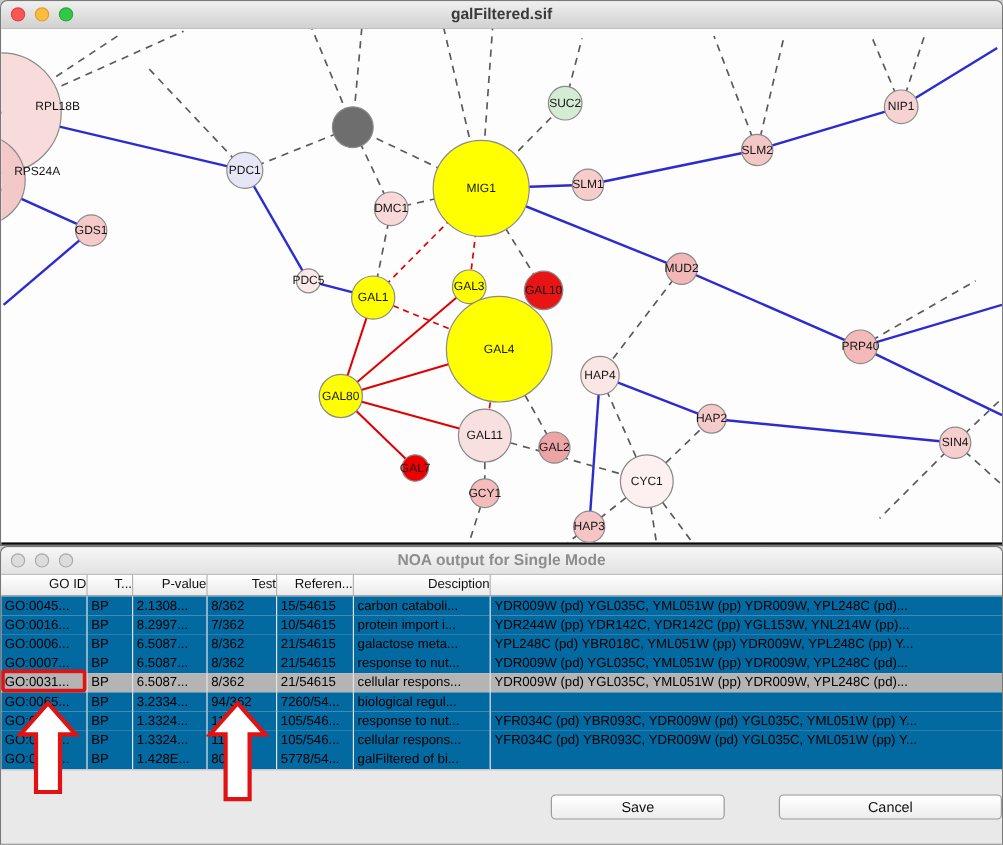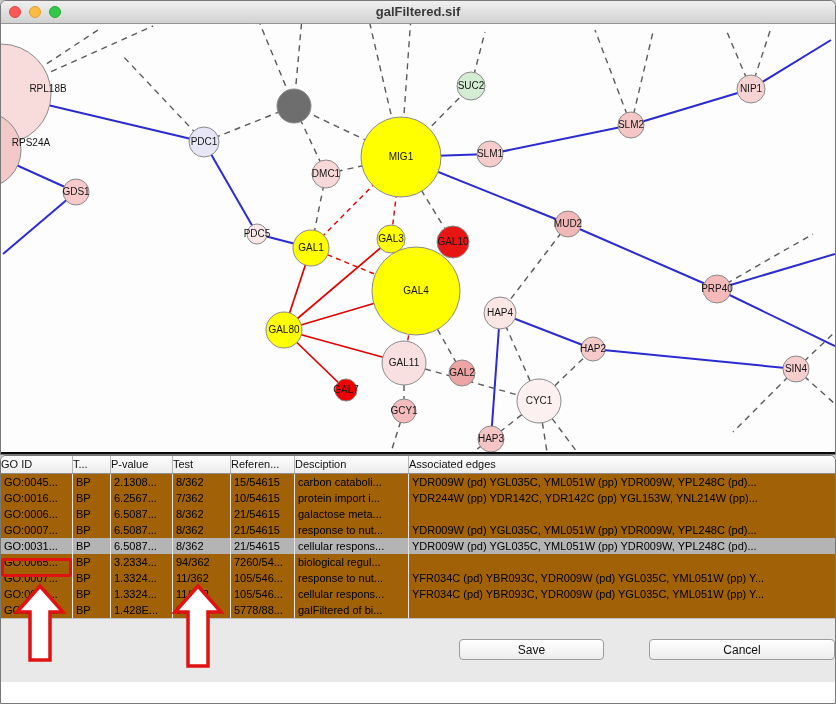--- a/index.html
+++ b/index.html
@@ -20,23 +20,23 @@
   .light.gray{background:#dcdcdc;border:1px solid #ababab}
   #graph-svg{display:block;background:#fdfdfd}
   .black-strip{height:4px;background:#0a0a0a}
   .gnode{stroke:#8a8a8a;stroke-width:1}
   .glabel{font-size:10px;fill:#161616;text-anchor:middle;font-family:"Liberation Sans",sans-serif}
   .e-blue{stroke-width:2;fill:none}
   .e-dash{stroke-width:1.4;stroke-dasharray:6 5;fill:none}
   .e-red{stroke-width:1.7;fill:none}
   .e-reddash{stroke-width:1.4;stroke-dasharray:5 4;fill:none}
   .thead{display:flex;height:18px;background:linear-gradient(#ffffff,#ebebeb);border-bottom:1px solid #8f8f8f}
-  .hcell{font-size:11px;line-height:17px;text-align:left;color:#111;border-right:1px solid #b5b5b5;overflow:hidden;white-space:nowrap}
+  .hcell{font-size:11px;line-height:17px;text-align:right;color:#111;border-right:1px solid #b5b5b5;overflow:hidden;white-space:nowrap}
   .tbody{background:#fff}
-  .trow{display:flex;height:16px;background:#a16207}
+  .trow{display:flex;height:16px;background:#0369a1}
   .trow.selected{background:#b4b4b4}
   .tcell{font-size:11px;line-height:16px;padding-left:3px;color:#000;border-right:1px solid #e4e4e4;overflow:hidden;white-space:nowrap}
   .c0{width:72px}.c1{width:38px}.c2{width:62px}.c3{width:58px}.c4{width:64px}.c5{width:114px}.c6{flex:1;border-right:none}
   .footer{position:relative;height:64px;background:#e9e9e9;border-top:1px solid #c2c2c2}
   .btn{position:absolute;top:20px;height:21px;font-size:12px;font-family:"Liberation Sans",sans-serif;color:#111;background:linear-gradient(#ffffff,#ededed);border:1px solid #9c9c9c;border-radius:4px;cursor:pointer}
   .btn.save{left:458px;width:145px}
   .btn.cancel{left:648px;width:186px}
   #annot-box{position:absolute;border:3px solid #e01212;border-radius:3px;pointer-events:none;z-index:60}
   #annot-svg{position:absolute;left:0;top:0;pointer-events:none;z-index:60}
 </style>
@@ -167,55 +167,63 @@
       <text x="461" y="374" class="glabel">GAL2</text>
       <text x="345" y="391" class="glabel">GAL7</text>
       <text x="403" y="412" class="glabel">GCY1</text>
       <text x="538" y="402" class="glabel">CYC1</text>
       <text x="490" y="440" class="glabel">HAP3</text>
     </svg>
   <div class="black-strip"></div>
 </div>
 
 <div class="window" id="noa-window">
+  <div class="titlebar inactive">
+    <div class="lights">
+      <span class="light gray"></span>
+      <span class="light gray"></span>
+      <span class="light gray"></span>
+    </div>
+    <div class="title">NOA output for Single Mode</div>
+  </div>
   <div class="thead" id="noa-head">
       <div class="hcell c0">GO ID</div>
       <div class="hcell c1">T...</div>
       <div class="hcell c2">P-value</div>
       <div class="hcell c3">Test</div>
       <div class="hcell c4">Referen...</div>
       <div class="hcell c5">Desciption</div>
-      <div class="hcell c6">Associated edges</div>
     </div>
   <div class="tbody" id="noa-rows">
       <div class="trow">
         <div class="tcell c0">GO:0045...</div>
         <div class="tcell c1">BP</div>
         <div class="tcell c2">2.1308...</div>
         <div class="tcell c3">8/362</div>
         <div class="tcell c4">15/54615</div>
         <div class="tcell c5">carbon cataboli...</div>
         <div class="tcell c6">YDR009W (pd) YGL035C, YML051W (pp) YDR009W, YPL248C (pd)...</div>
       </div>
       <div class="trow">
         <div class="tcell c0">GO:0016...</div>
         <div class="tcell c1">BP</div>
-        <div class="tcell c2">6.2567...</div>
+        <div class="tcell c2">8.2997...</div>
         <div class="tcell c3">7/362</div>
         <div class="tcell c4">10/54615</div>
         <div class="tcell c5">protein import i...</div>
         <div class="tcell c6">YDR244W (pp) YDR142C, YDR142C (pp) YGL153W, YNL214W (pp)...</div>
       </div>
       <div class="trow">
         <div class="tcell c0">GO:0006...</div>
         <div class="tcell c1">BP</div>
         <div class="tcell c2">6.5087...</div>
         <div class="tcell c3">8/362</div>
         <div class="tcell c4">21/54615</div>
         <div class="tcell c5">galactose meta...</div>
+        <div class="tcell c6">YPL248C (pd) YBR018C, YML051W (pp) YDR009W, YPL248C (pp) Y...</div>
       </div>
       <div class="trow">
         <div class="tcell c0">GO:0007...</div>
         <div class="tcell c1">BP</div>
         <div class="tcell c2">6.5087...</div>
         <div class="tcell c3">8/362</div>
         <div class="tcell c4">21/54615</div>
         <div class="tcell c5">response to nut...</div>
         <div class="tcell c6">YDR009W (pd) YGL035C, YML051W (pp) YDR009W, YPL248C (pd)...</div>
       </div>
@@ -252,21 +260,21 @@
         <div class="tcell c3">11/362</div>
         <div class="tcell c4">105/546...</div>
         <div class="tcell c5">cellular respons...</div>
         <div class="tcell c6">YFR034C (pd) YBR093C, YDR009W (pd) YGL035C, YML051W (pp) Y...</div>
       </div>
       <div class="trow">
         <div class="tcell c0">GO:0050...</div>
         <div class="tcell c1">BP</div>
         <div class="tcell c2">1.428E...</div>
         <div class="tcell c3">80/362</div>
-        <div class="tcell c4">5778/88...</div>
+        <div class="tcell c4">5778/54...</div>
         <div class="tcell c5">galFiltered of bi...</div>
       </div>
     </div>
   <div class="footer">
     <button class="btn cancel">Cancel</button>
     <button class="btn save">Save</button>
   </div>
 </div>
 
 <div id="annot-box" style="left: 1px; top: 558px; width: 71px; height: 19px; border-color: rgb(224, 18, 18);"></div>

